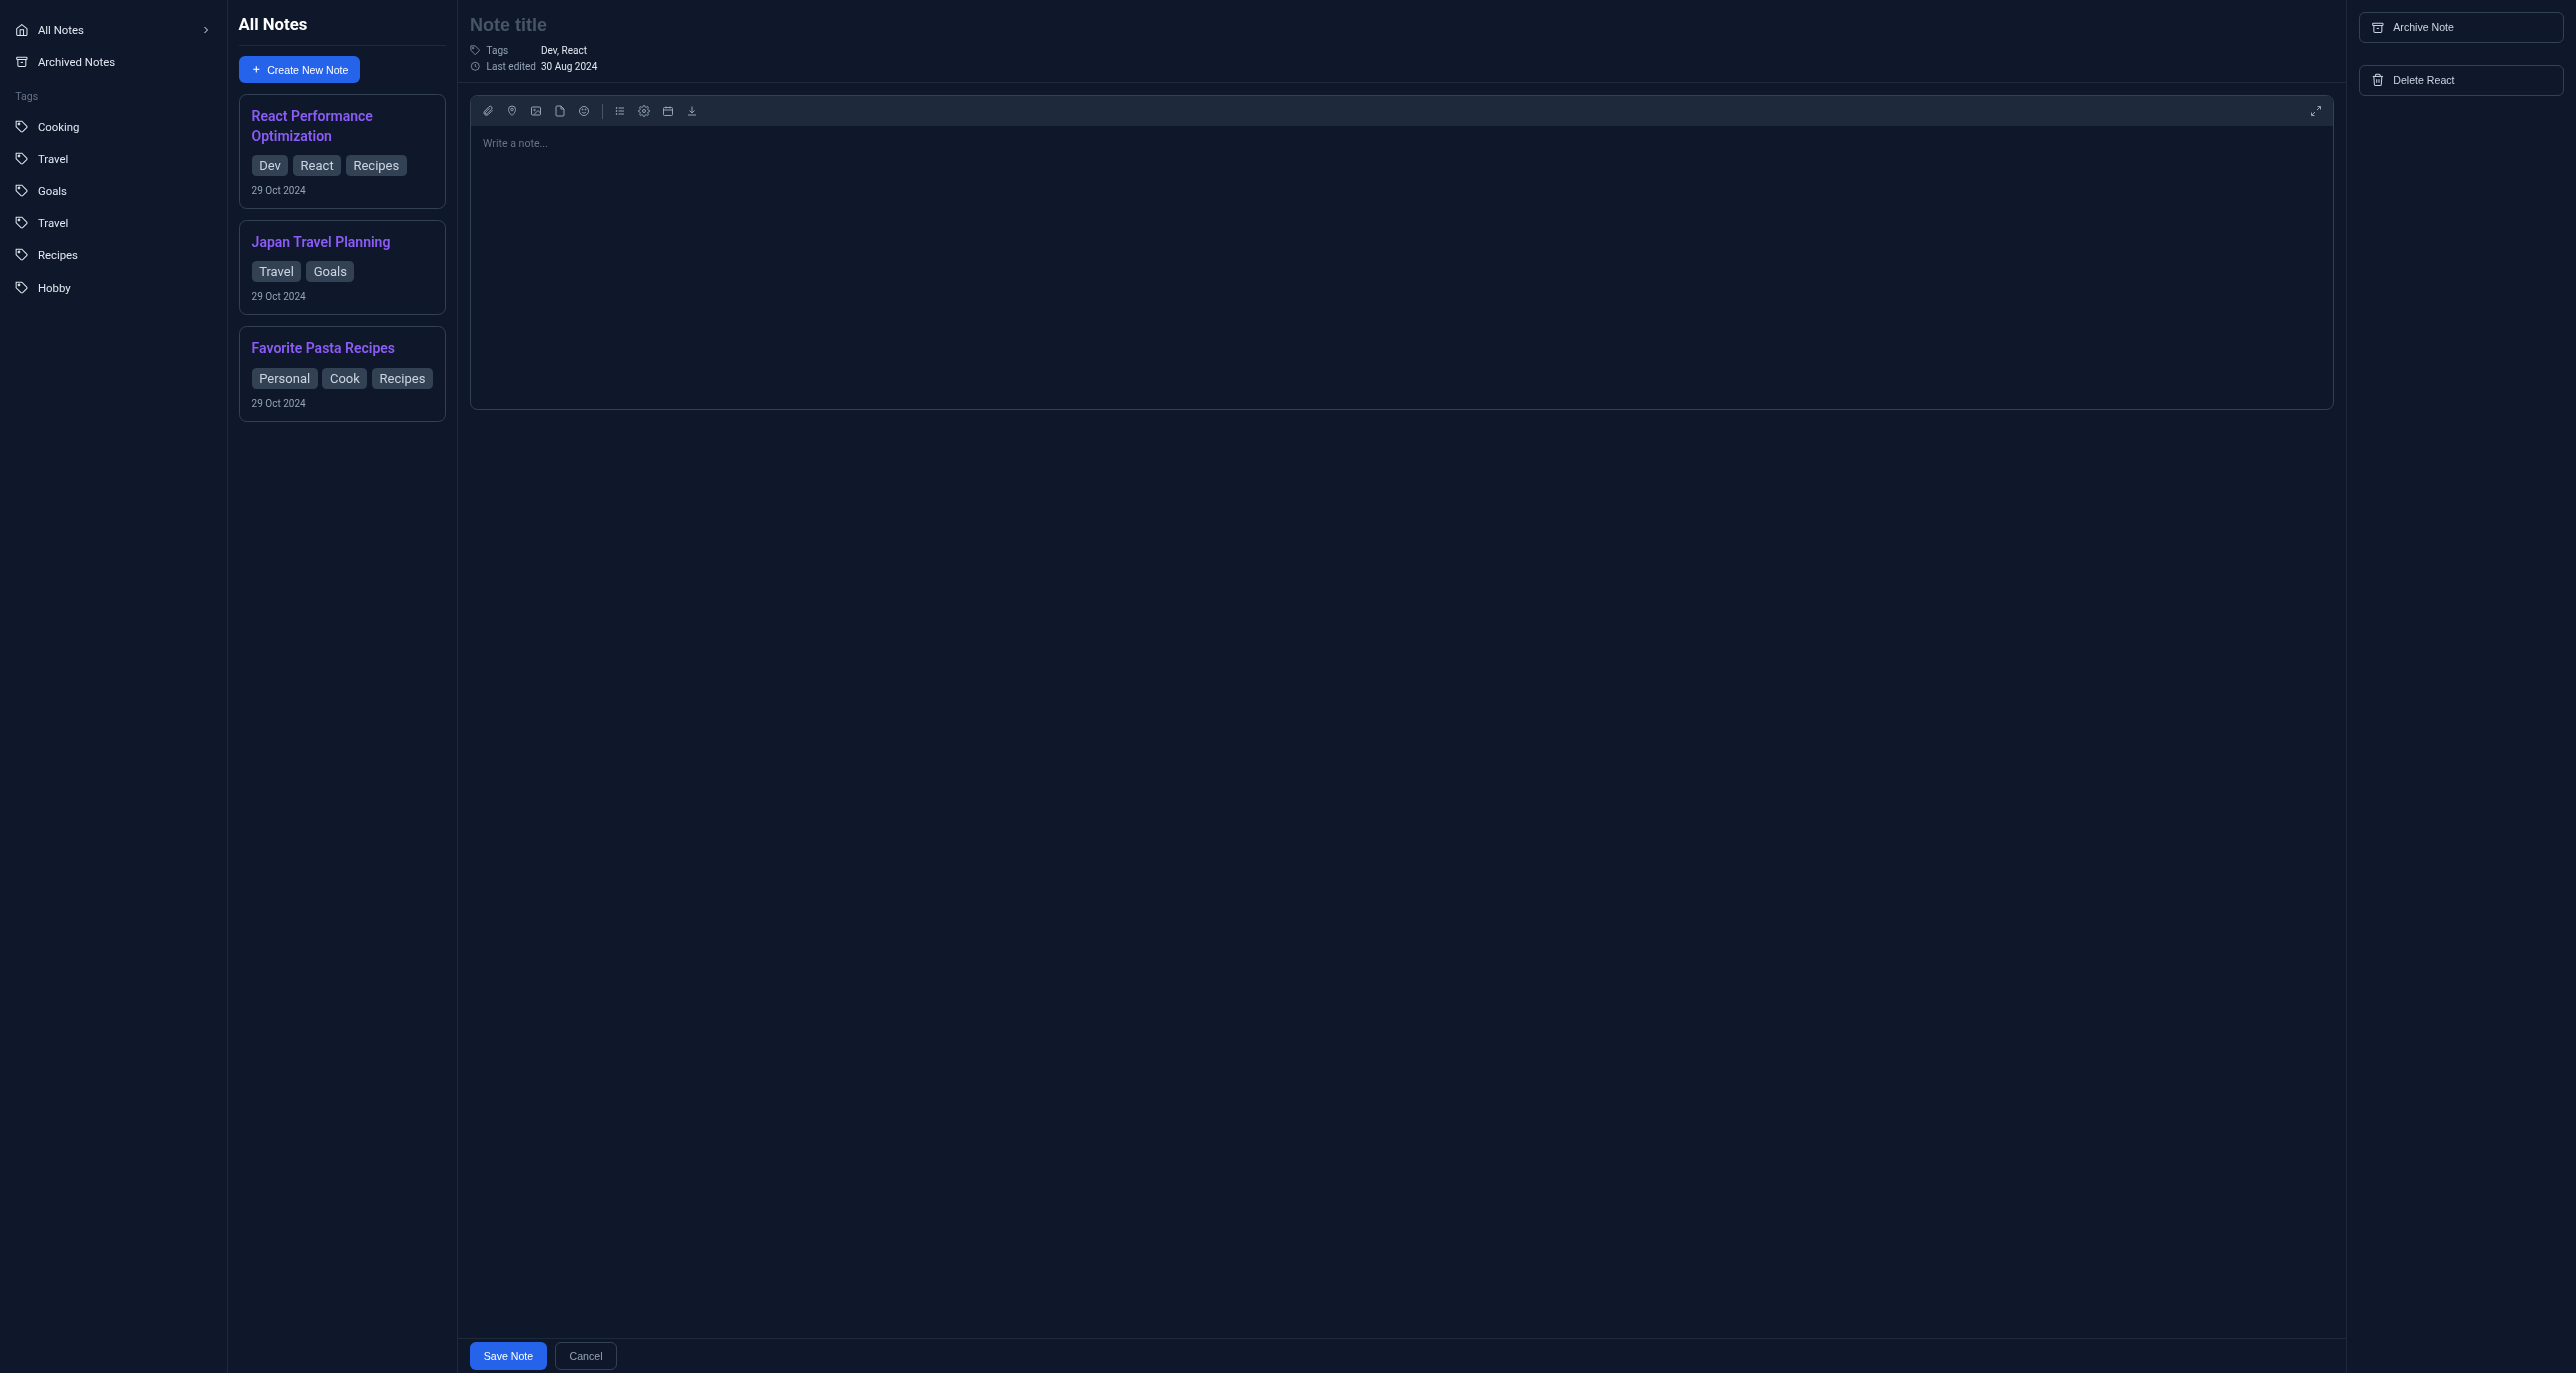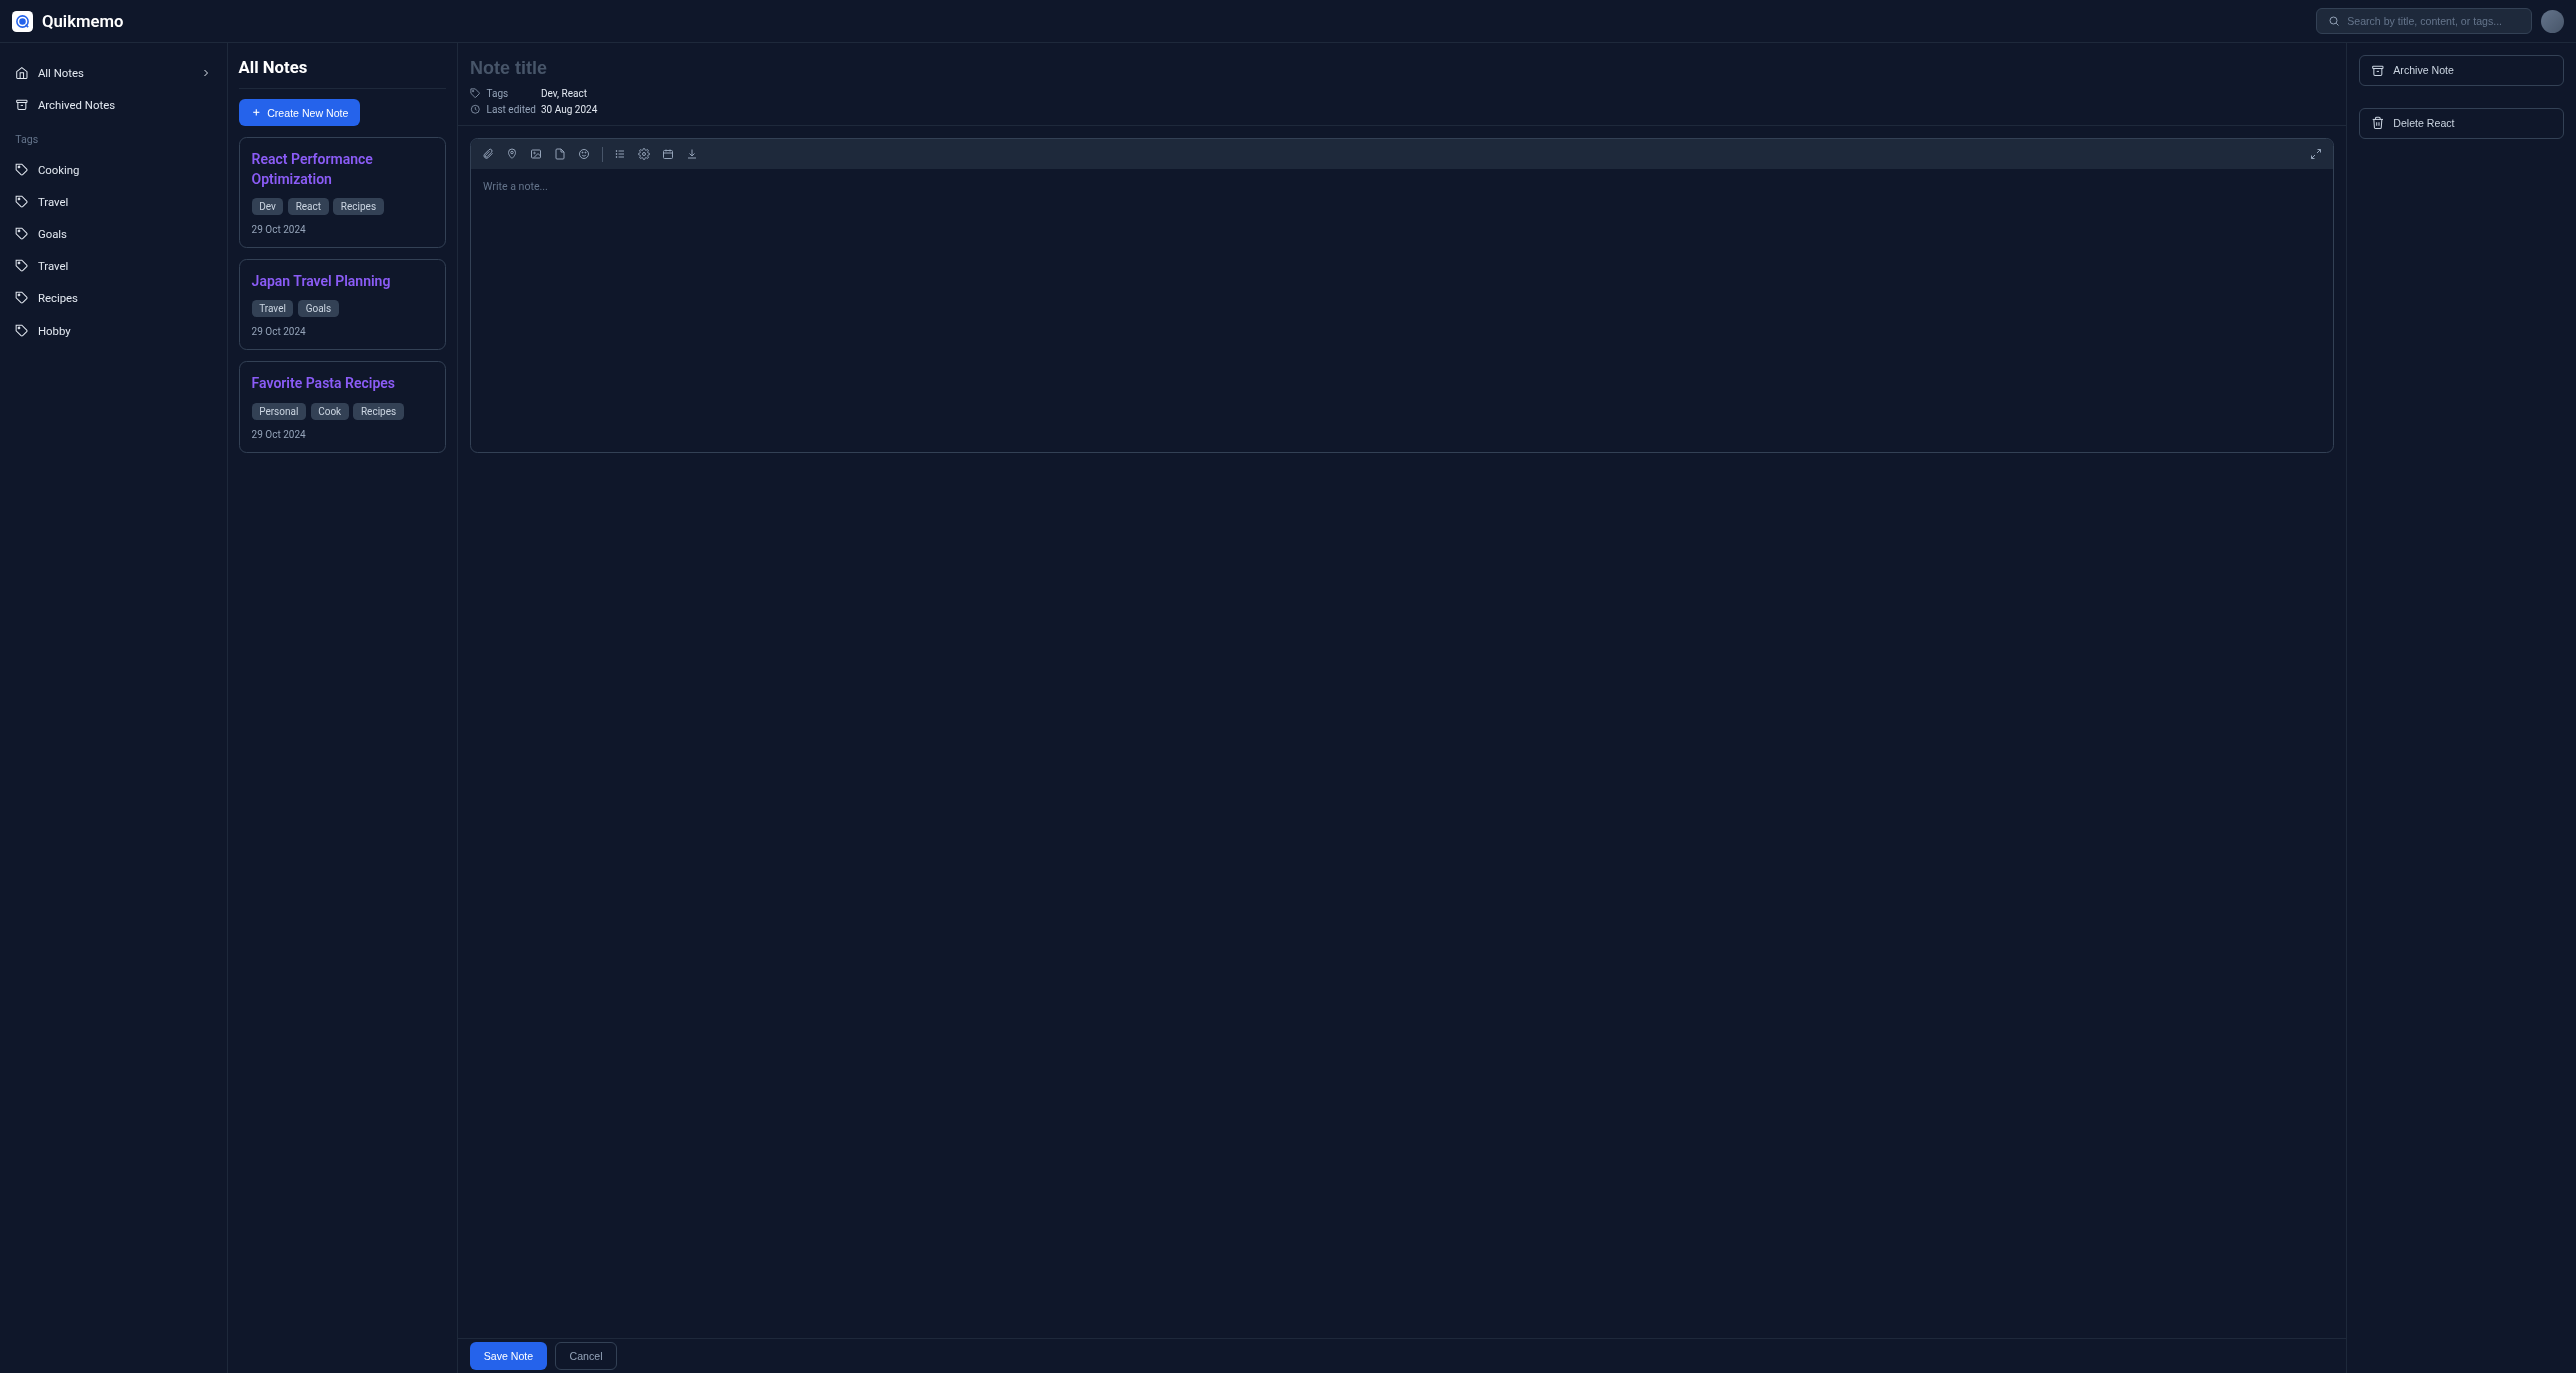--- a/index.html
+++ b/index.html
@@ -205,21 +205,21 @@
 
     .note-card-tags {
       display: flex;
       flex-wrap: wrap;
       gap: 4.6px;
     }
 
     .tag-chip {
       background-color: #334155;
       color: #cbd5e1;
-      font-size: 10px;
+      font-size: 13px;
       padding: 3px 7.6px;
       border-radius: 4.6px;
     }
 
     .note-card-date {
       font-size: 10px;
       color: #94a3b8;
     }
 
     
@@ -396,42 +396,20 @@
     .action-button svg {
       width: 13.7px;
       height: 13.7px;
     }
   </style>
 </head>
 <body>
 
 <div class="app-container">
 
-  <header class="header">
-    <div class="logo-section">
-      <div class="logo-icon">
-        <svg viewBox="0 0 24 24" fill="none" stroke="#2563eb" stroke-width="2.5">
-          <circle cx="12" cy="12" r="9"></circle>
-          <circle cx="12" cy="12" r="4" fill="#2563eb"></circle>
-          <line x1="17" y1="17" x2="21" y2="21"></line>
-        </svg>
-      </div>
-      <span class="logo-text">Quikmemo</span>
-    </div>
-    <div class="header-right">
-      <div class="search-box">
-        <svg viewBox="0 0 24 24" fill="none" stroke="currentColor" stroke-width="2">
-          <circle cx="11" cy="11" r="7"></circle>
-          <line x1="21" y1="21" x2="16.5" y2="16.5"></line>
-        </svg>
-        <input class="search-input" type="text" placeholder="Search by title, content, or tags..." style="">
-      </div>
-      <div class="avatar"></div>
-    </div>
-  </header>
 
   <div class="main-layout">
 
     <aside class="sidebar">
       <div class="sidebar-item">
         <svg viewBox="0 0 24 24" fill="none" stroke="currentColor" stroke-width="1.8">
           <path d="M3 10l9-7 9 7v10a2 2 0 0 1-2 2H5a2 2 0 0 1-2-2V10z"></path>
           <path d="M9 22V12h6v10"></path>
         </svg>
         <span>All Notes</span>

